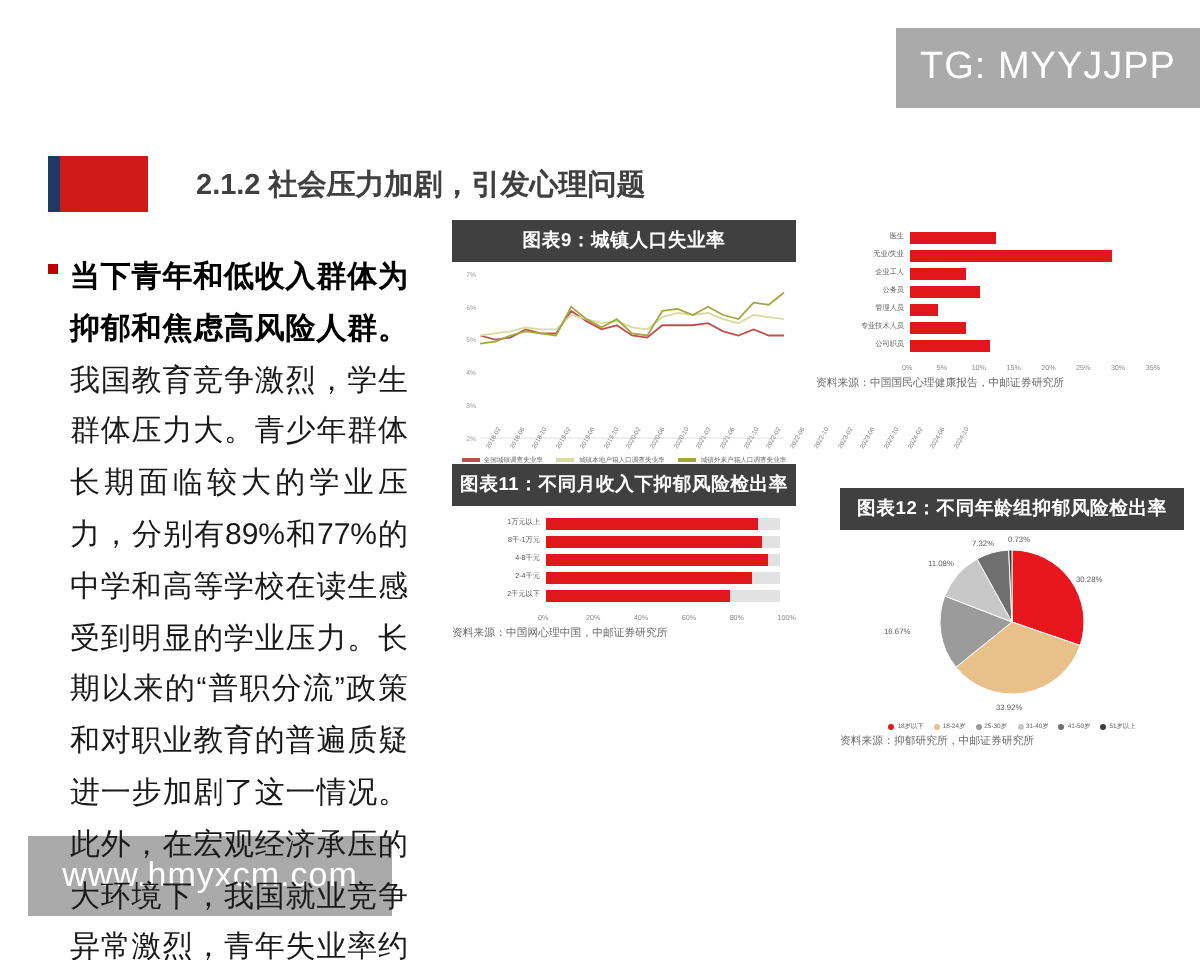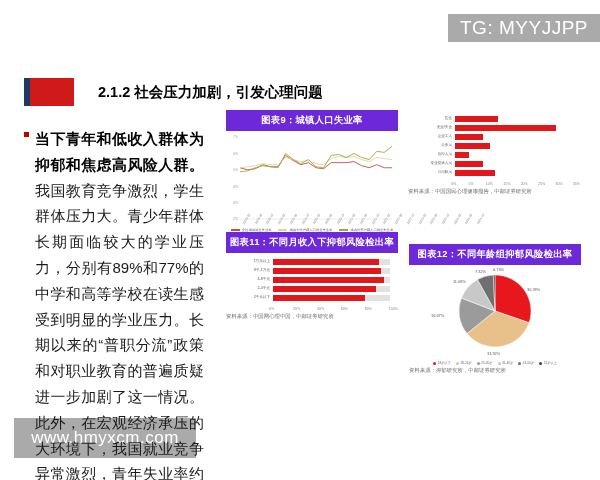--- a/index.html
+++ b/index.html
@@ -7,48 +7,48 @@
     width:600px;height:480px;background:#ffffff;overflow:hidden;
     font-family:"Liberation Sans","DejaVu Sans",sans-serif;
     position:relative;
   }
   .slide{position:absolute;inset:0;background:#fff;}
 
   
   .wm{position:absolute;background:#aaaaaa;color:#ffffff;
       display:flex;align-items:center;justify-content:center;
       letter-spacing:.5px;}
-  .wm-top{right:0;top:14px;width:152px;height:28px;font-size:19px;}
+  .wm-top{right:0;top:14px;width:152px;height:40px;font-size:19px;}
   .wm-bottom{left:14px;bottom:22px;width:182px;height:40px;font-size:17px;}
 
   
   .heading-row{position:absolute;left:24px;top:78px;display:flex;align-items:center;}
   .head-mark{width:6px;height:28px;background:#1f3864;margin-right:0;}
   .head-block{width:44px;height:28px;background:#d01a1a;}
-  .head-title{margin-left:24px;color:#000000;font-weight:bold;font-size:14.5px;
+  .head-title{margin-left:24px;color:#404040;font-weight:bold;font-size:14.5px;
               white-space:nowrap;}
 
   
   .text-col{position:absolute;left:24px;top:126px;width:180px;}
   .bullet-row{display:flex;}
   .bullet{width:5px;height:5px;background:#c00000;margin-top:6px;margin-right:6px;flex:0 0 auto;}
   .para{font-size:15px;line-height:1.72;color:#1a1a1a;text-align:justify;}
   .para b{font-weight:bold;color:#000;}
 
   
   .panel{position:absolute;background:#fff;}
-  .panel-title{background:#6d28d9;color:#fff;font-weight:bold;font-size:9.3px;
+  .panel-title{background:#404040;color:#fff;font-weight:bold;font-size:9.3px;
                text-align:center;padding:4px 0 4px;letter-spacing:.3px;}
   .panel-body{position:relative;background:#fff;}
   .src{font-size:5.4px;color:#6b6b6b;margin-top:2px;}
 
   #panel9 {left:226px;top:110px;width:172px;}
   #panel10{left:408px;top:110px;width:172px;}
   #panel11{left:226px;top:232px;width:172px;}
-  #panel12{left:409px;top:244px;width:172px;}
+  #panel12{left:420px;top:244px;width:172px;}
 
   
   .linewrap{position:relative;height:92px;}
   .linewrap svg{display:block;}
   .axis-cat{display:flex;justify-content:space-between;padding:0 12px 0 16px;}
   .axis-cat span{font-size:3.2px;color:#808080;transform:rotate(-60deg);
                  transform-origin:left top;white-space:nowrap;display:block;}
   .legend9{display:flex;justify-content:center;gap:7px;margin-top:1px;}
   .legend9 .li{display:flex;align-items:center;gap:2px;}
   .legend9 .sw{width:9px;height:1.6px;display:block;}

